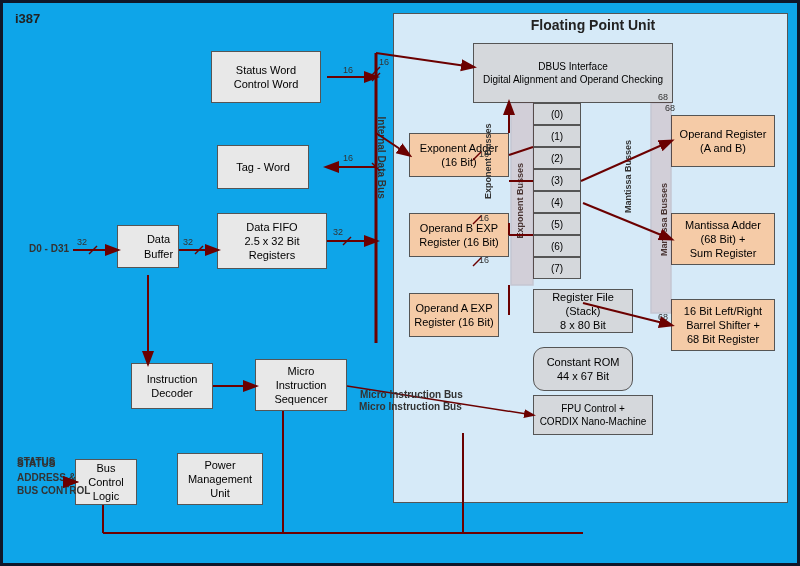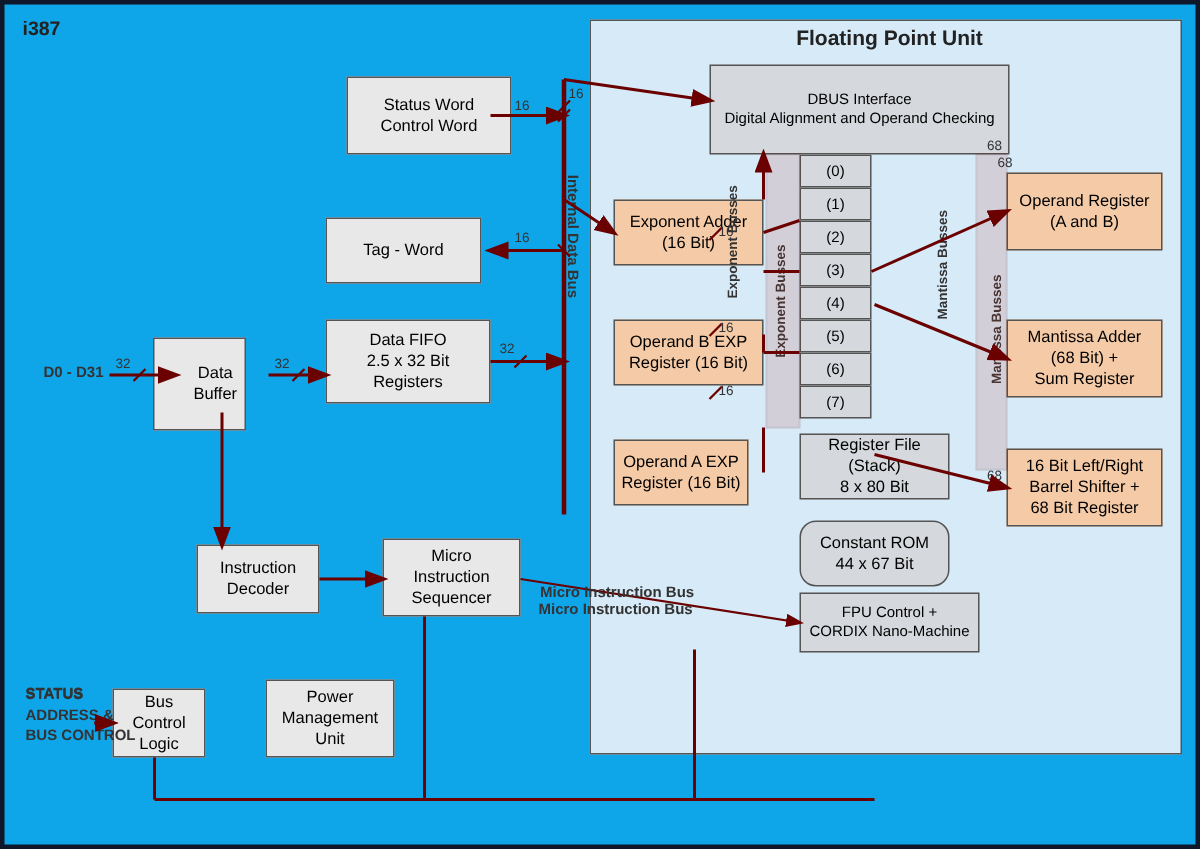--- a/index.html
+++ b/index.html
@@ -97,30 +97,30 @@
 <body>
 
 <div class="main-container">
 
   <div class="fpu-region"></div>
 
   <div class="title-i387">i387</div>
 
   <div class="fpu-title">Floating Point Unit</div>
 
-  <div class="box" style="left:228px; top:48px; width:110px; height:52px;">
+  <div class="box" style="left:208px; top:48px; width:110px; height:52px;">
     <span>Status Word</span>
     <span>Control Word</span>
   </div>
 
-  <div class="box" style="left:214px; top:142px; width:104px; height:44px;">
+  <div class="box" style="left:214px; top:142px; width:92px; height:44px;">
     <span>Tag - Word</span>
   </div>
 
-  <div class="box" style="left:99px; top:222px; width:62px; height:62px;padding-left:24px;">
+  <div class="box" style="left:114px; top:222px; width:62px; height:43px;padding-left:24px;">
     <span>Data<br>Buffer</span>
   </div>
 
   <div class="box" style="left:214px; top:210px; width:110px; height:56px;">
     <span>Data FIFO<br>2.5 x 32 Bit<br>Registers</span>
   </div>
 
   <div class="box" style="left:128px; top:360px; width:82px; height:46px;">
     <span>Instruction<br>Decoder</span>
   </div>

